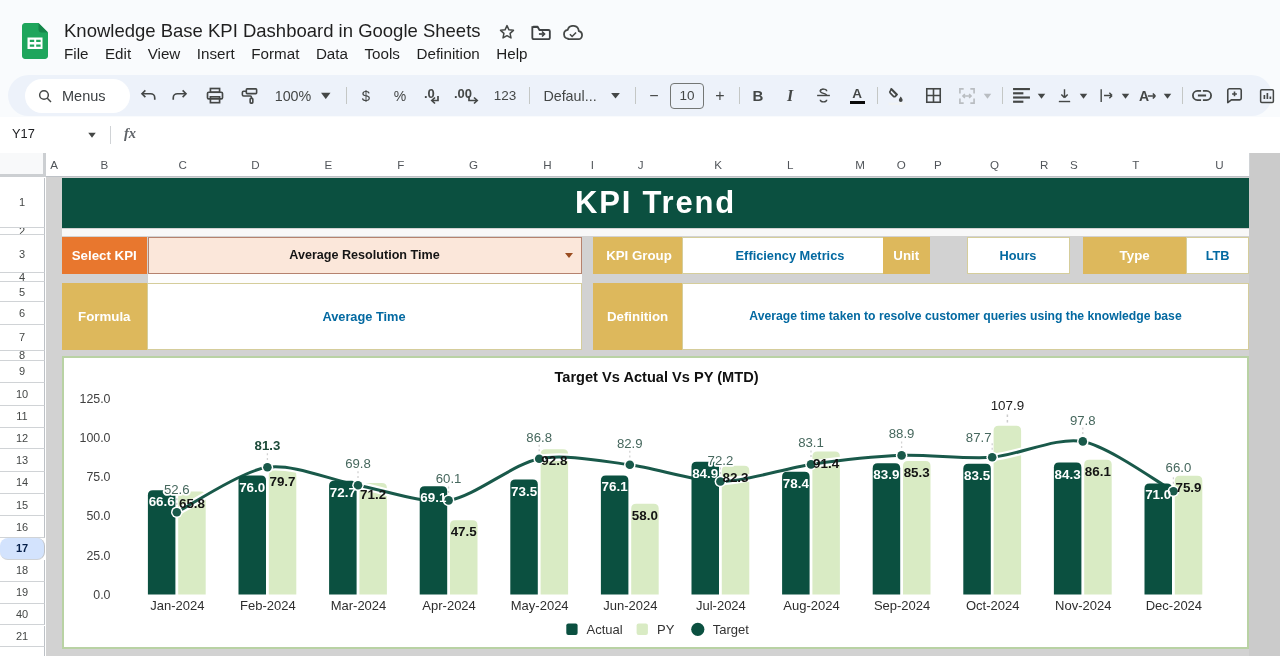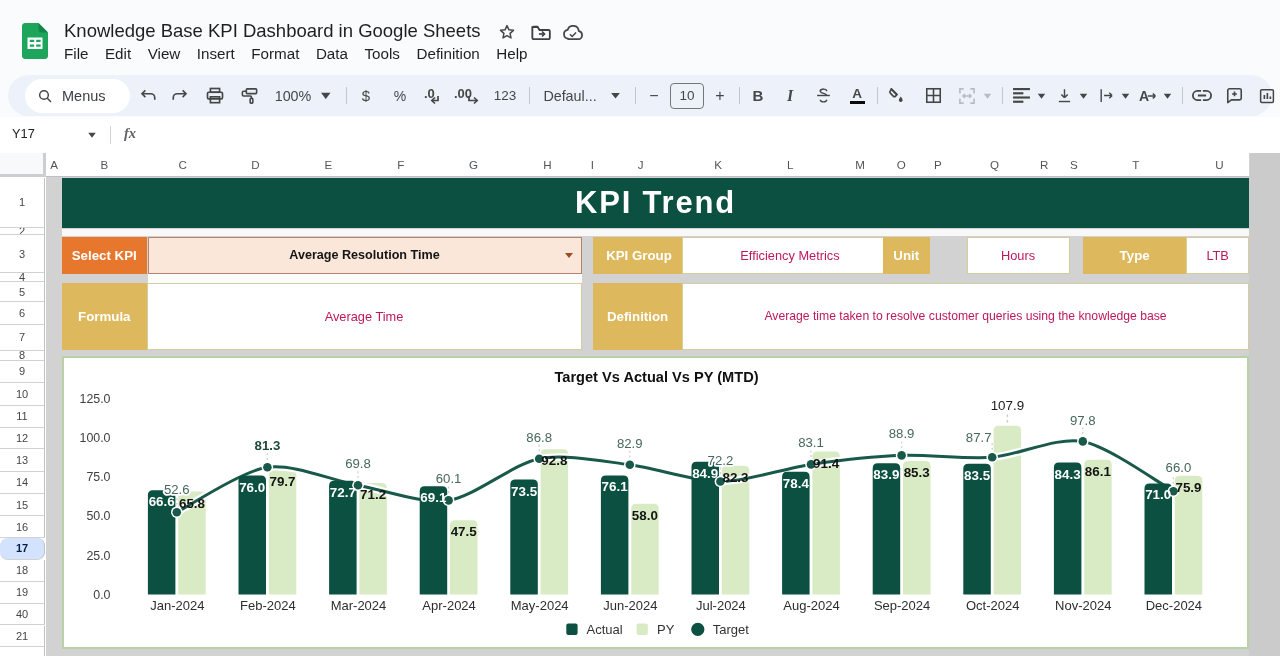--- a/index.html
+++ b/index.html
@@ -34,21 +34,21 @@
  font-size:11px;color:#444746;display:flex;align-items:center;justify-content:center;background:#fff;box-sizing:border-box;}
 .rh.sel{background:#d3e3fd;color:#041e49;font-weight:bold;border-radius:8px;}
 
 #grid{position:absolute;left:46px;top:177px;width:1234px;height:479px;background:#d2d2d2;}
 #grid .right{position:absolute;left:1203px;top:0;width:31px;height:479px;background:#cbcbcb;}
 
 .blk{position:absolute;box-sizing:border-box;display:flex;align-items:center;justify-content:center;}
 #banner{left:16px;top:1px;width:1187px;height:50px;background:#0b5040;color:#fff;
  font-size:31px;font-weight:bold;letter-spacing:1.8px;}
 .goldlab{background:#ddb85c;color:#fff;font-weight:bold;font-size:13.3px;}
-.whitecell{background:#fff;border:1px solid #d5cd9b;color:#be185d;font-weight:normal;font-size:12.8px;}
+.whitecell{background:#fff;border:1px solid #d5cd9b;color:#0369a1;font-weight:bold;font-size:12.8px;}
 #selkpi{left:16px;top:59.5px;width:84.5px;height:37px;background:#e8772e;color:#fff;font-weight:bold;font-size:13.3px;}
 #dropdown{left:101.5px;top:59.5px;width:434px;height:37px;background:#fbe7da;border:1.5px solid #b5826e;
  color:#151515;font-weight:bold;font-size:12.6px;}
 #dropdown .caret{position:absolute;right:8px;top:15.5px;width:0;height:0;border-left:4.2px solid transparent;
  border-right:4.2px solid transparent;border-top:5px solid #9a4d20;}
 #kgrp{left:547px;top:59.5px;width:92px;height:37px;}
 #kgrpv{left:636px;top:59.5px;width:216px;height:37px;}
 #unit{left:837px;top:59.5px;width:46.5px;height:37px;}
 #unitv{left:920.5px;top:59.5px;width:103px;height:37px;}
 #type{left:1037px;top:59.5px;width:103.3px;height:37px;}

